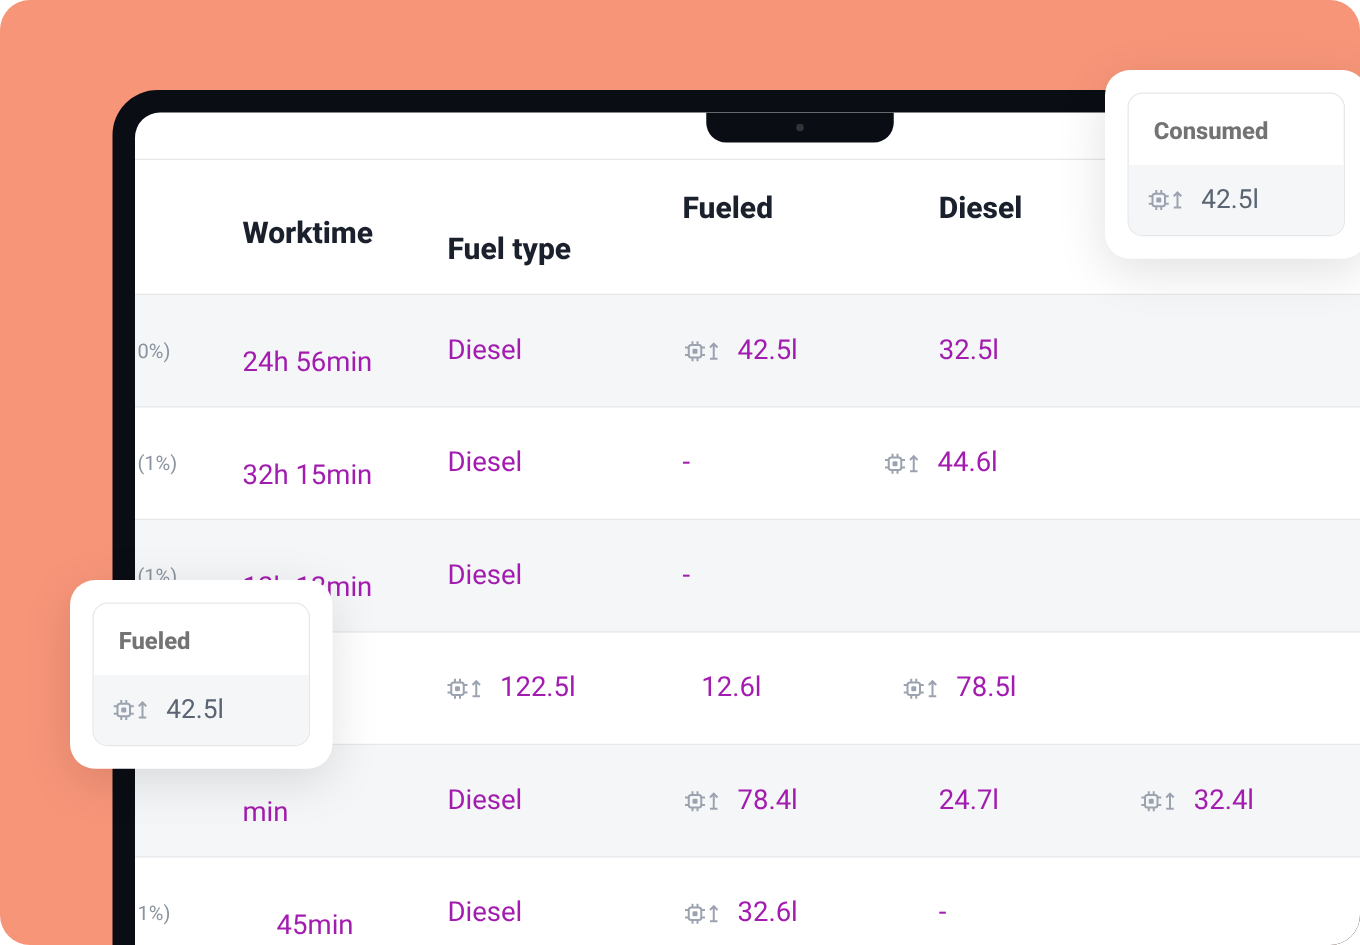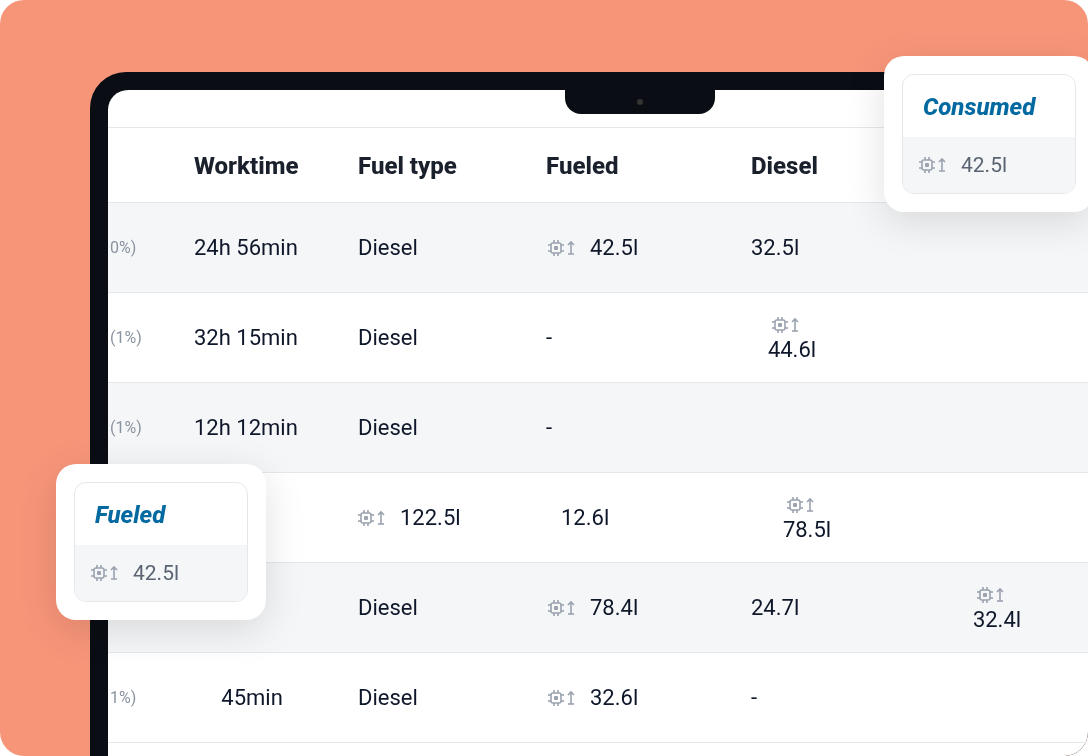--- a/index.html
+++ b/index.html
@@ -78,32 +78,32 @@
   display: flex;
   align-items: center;
   height: 90px;
   border-bottom: 1px solid #e5e7eb;
 }
 .row.alt {
   background: #f5f6f7;
 }
 .cell {
   font-size: 22px;
-  color: #0f172a;
+  color: #a21caf;
   display: flex;
   align-items: center;
 }
 .col-pct { width: 50px; padding-left: 2px; font-size: 16px; color: #8a94a0; }
-.col-worktime { width: 190px; padding-left: 36px; }
+.col-worktime { width: 190px; padding-left: 36px; margin-top: 20px; }
 .col-fueltype { width: 190px; padding-left: 10px; }
 .col-fueled { width: 205px; padding-left: 8px; }
 .col-drained { width: 160px; padding-left: 8px; }
-.col-consumed { width: 180px; padding-left: 8px; flex-direction: column; }
+.col-consumed { width: 180px; padding-left: 8px; }
 .th.col-worktime { padding-left: 36px; }
-.th.col-fueltype { padding-left: 10px; }
+.th.col-fueltype { padding-left: 10px; margin-top: 33px; }
 .th.col-fueled { padding-left: 8px; }
 .th.col-drained { padding-left: 8px; }
 .sensor-icon {
   display: inline-flex;
   align-items: center;
   margin-right: 10px;
 }
 .float-card {
   position: absolute;
   background: #fff;
@@ -122,23 +122,22 @@
   width: 210px;
 }
 .float-card-inner {
   border: 1px solid #e5e7eb;
   border-radius: 12px;
   overflow: hidden;
 }
 .float-header {
   padding: 18px 20px 16px 20px;
   font-weight: 800;
-  font-size: 24px;
-  color: #0369a1;
-  font-style: italic;
+  font-size: 19px;
+  color: #737373;
 }
 .float-value {
   background: #f5f6f7;
   padding: 16px 14px;
   display: flex;
   align-items: center;
   font-size: 21px;
   color: #5a6472;
 }
 </style>

